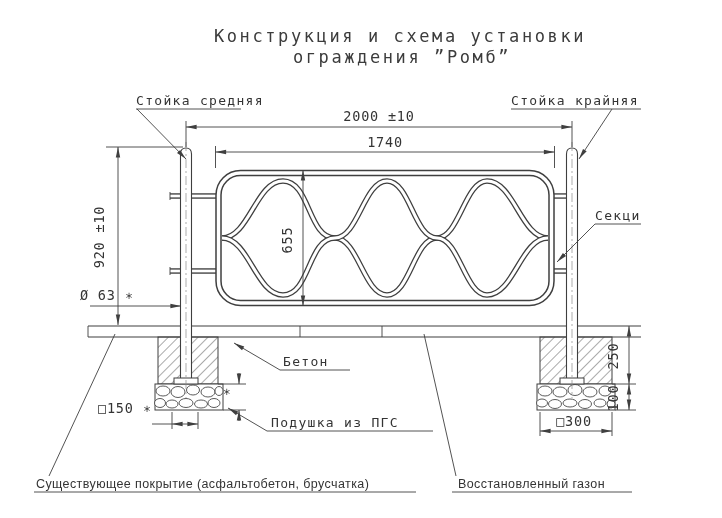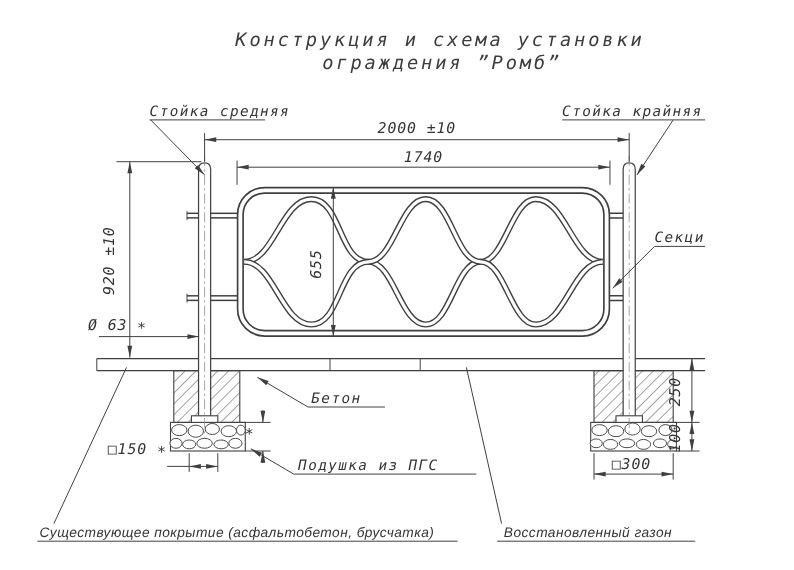--- a/index.html
+++ b/index.html
@@ -1,17 +1,17 @@
 <!DOCTYPE html>
 <html><head>
 <meta charset="utf-8">
 <style>
   html,body{margin:0;padding:0;background:#ffffff;}
   .canvas{position:relative;width:641px;height:518px;background:#ffffff;overflow:hidden;
-          font-family:"DejaVu Sans Mono", monospace;font-style:italic;}
+          font-family:"DejaVu Sans Mono", monospace;}
   svg{position:absolute;left:0;top:0;}
   .t-mono{font-family:"DejaVu Sans Mono", monospace;fill:#343434;}
   .t-lab{font-size:13px;letter-spacing:1.3px;}
   .t-dim{font-size:13.5px;letter-spacing:0.8px;}
   .t-title{font-size:17px;letter-spacing:2.6px;fill:#3c3c3c;}
   .t-b{font-family:"Liberation Sans", sans-serif;font-size:12.5px;letter-spacing:0.4px;fill:#343434;}
   .ln{stroke:#3f3f3f;stroke-width:0.9;fill:none;}
   .ln2{stroke:#3f3f3f;stroke-width:1.1;fill:none;}
   .tube-d{stroke:#3f3f3f;fill:none;stroke-linecap:butt;}
   .tube-w{stroke:#ffffff;fill:none;stroke-linecap:butt;}

